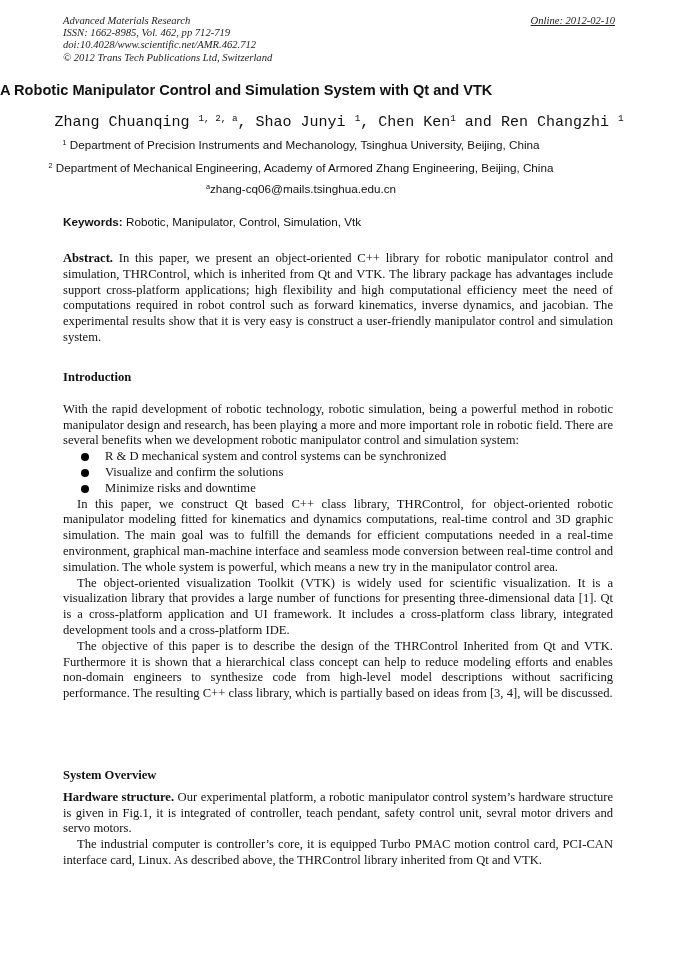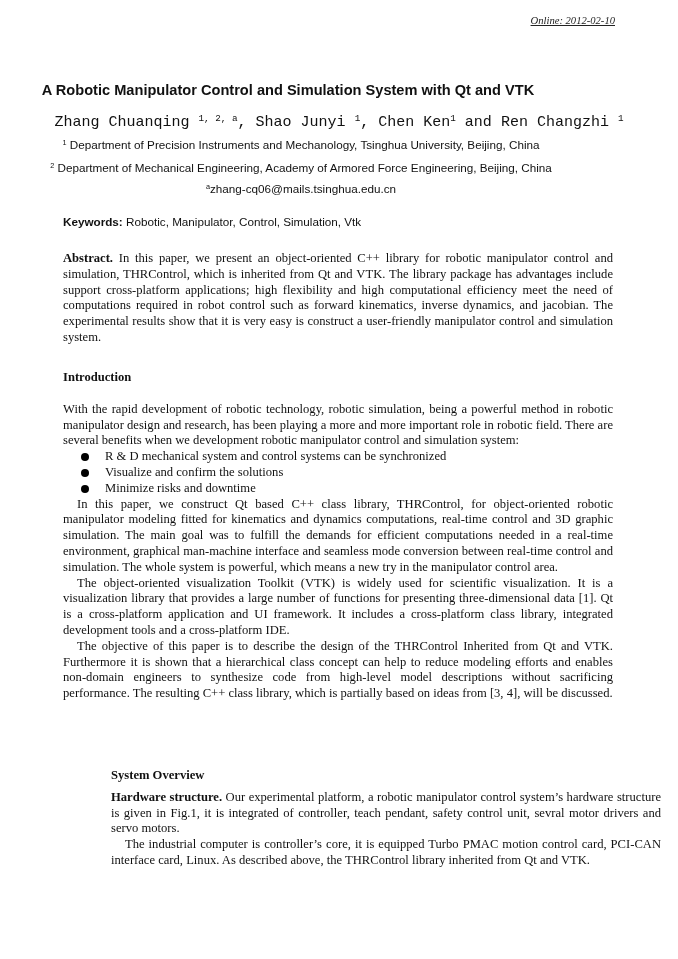--- a/index.html
+++ b/index.html
@@ -1,51 +1,57 @@
 <!DOCTYPE html>
 <html><head>
 <meta charset="utf-8">
 <style>
   html, body { margin: 0; padding: 0; background: #ffffff; }
   body { width: 678px; height: 959px; position: relative; overflow: hidden; color: #111; }
   .page { position: absolute; left: 0; top: 0; width: 678px; height: 959px; }
   .hdr { position: absolute; left: 63px; top: 15px; font-family: "Liberation Serif", serif; font-style: italic; font-size: 10.6px; line-height: 12.2px; color: #222; }
   .hdr-right { position: absolute; right: 63px; top: 15px; font-family: "Liberation Serif", serif; font-style: italic; font-size: 10.6px; color: #222; text-decoration: underline; }
-  .title { position: absolute; left: 6px; width: 564px; top: 82px; text-align: center; font-family: "Liberation Sans", sans-serif; font-weight: bold; font-size: 14.6px; }
+  .title { position: absolute; left: 0; width: 564px; top: 82px; text-align: left; font-family: "Liberation Sans", sans-serif; font-weight: bold; font-size: 14.6px; }
   .authors { position: absolute; left: 0; width: 678px; top: 114px; text-align: center; font-family: Liberation Mono, monospace; font-size: 15px; }
   .aff { position: absolute; left: 0; width: 602px; text-align: center; font-family: Liberation Sans, sans-serif; font-size: 11.7px; }
   sup { font-size: 0.62em; vertical-align: 0.55em; line-height: 0; }
   .kw { position: absolute; left: 63px; top: 215px; font-family: "Liberation Sans", sans-serif; font-size: 11.7px; }
   .kw b { font-weight: bold; }
   .body { position: absolute; left: 63px; width: 550px; font-family: "Liberation Serif", serif; font-size: 12.6px; line-height: 15.8px; text-align: justify; }
   .body p { margin: 0; }
   .indent { text-indent: 14px; }
   .sec { font-weight: bold; }
   ul.bul { list-style: none; margin: 0; padding: 0 0 0 18px; }
   ul.bul li { position: relative; padding-left: 24px; }
   ul.bul li .dot { position: absolute; left: 0; top: 4px; width: 8px; height: 8px; border-radius: 50%; background: #000; }
 </style>
 </head>
 <body>
 
 <div class="page">
 
+  <div class="hdr">
+    <div>Advanced Materials Research</div>
+    <div>ISSN: 1662-8985, Vol. 462, pp 712-719</div>
+    <div>doi:10.4028/www.scientific.net/AMR.462.712</div>
+    <div>© 2012 Trans Tech Publications Ltd, Switzerland</div>
+  </div>
   <div class="hdr-right">Online: 2012-02-10</div>
 
   <div class="title">A Robotic Manipulator Control and Simulation System with Qt and VTK</div>
 
   <div class="authors">
     <span>Zhang Chuanqing </span><sup>1, 2, a</sup><span>, </span><span>Shao Junyi </span><sup>1</sup><span>, </span><span>Chen Ken</span><sup>1</sup><span> and </span><span>Ren Changzhi </span><sup>1</sup>
   </div>
 
   <div class="aff" style="top:138px;">
     <sup>1</sup><span> Department of Precision Instruments and Mechanology, Tsinghua University, Beijing, China</span>
   </div>
   <div class="aff" style="top:161px;">
-    <sup>2</sup><span> Department of Mechanical Engineering, Academy of Armored Force Engineering, Beijing, China</span>
+    <sup>2</sup><span> Department of Mechanical Engineering, Academy of Armored Zhang Engineering, Beijing, China</span>
   </div>
   <div class="aff" style="top:182px;">
     <sup>a</sup><span>zhang-cq06@mails.tsinghua.edu.cn</span>
   </div>
 
   <div class="kw">
     <b>Keywords:</b><span> Robotic, Manipulator, Control, Simulation, Vtk</span>
   </div>
 
   <div class="body" style="top:251px;">
@@ -58,19 +64,19 @@
     <ul class="bul">
       <li><span class="dot"></span><span>R &amp; D mechanical system and control systems can be synchronized</span></li>
       <li><span class="dot"></span><span>Visualize and confirm the solutions</span></li>
       <li><span class="dot"></span><span>Minimize risks and downtime</span></li>
     </ul>
     <p class="indent">In this paper, we construct Qt based C++ class library, THRControl, for object-oriented robotic manipulator modeling fitted for kinematics and dynamics computations, real-time control and 3D graphic simulation. The main goal was to fulfill the demands for efficient computations needed in a real-time environment, graphical man-machine interface and seamless mode conversion between real-time control and simulation. The whole system is powerful, which means a new try in the manipulator control area.</p>
     <p class="indent">The object-oriented visualization Toolkit (VTK) is widely used for scientific visualization. It is a visualization library that provides a large number of functions for presenting three-dimensional data [1]. Qt is a cross-platform application and UI framework. It includes a cross-platform class library, integrated development tools and a cross-platform IDE.</p>
     <p class="indent">The objective of this paper is to describe the design of the THRControl Inherited from Qt and VTK. Furthermore it is shown that a hierarchical class concept can help to reduce modeling efforts and enables non-domain engineers to synthesize code from high-level model descriptions without sacrificing performance. The resulting C++ class library, which is partially based on ideas from [3, 4], will be discussed.</p>
   </div>
 
-  <div class="body" style="top:768px;margin-left:48px;">
+  <div class="body" style="top:768px;">
     <p class="sec">System Overview</p>
     <p style="margin-top:6px;"><b>Hardware structure.</b><span> Our experimental platform, a robotic manipulator control system’s hardware structure is given in Fig.1, it is integrated of controller, teach pendant, safety control unit, sevral motor drivers and servo motors.</span></p>
     <p class="indent">The industrial computer is controller’s core, it is equipped Turbo PMAC motion control card, PCI-CAN interface card, Linux. As described above, the THRControl library inherited from Qt and VTK.</p>
   </div>
 
 </div>
 
 </body></html>

